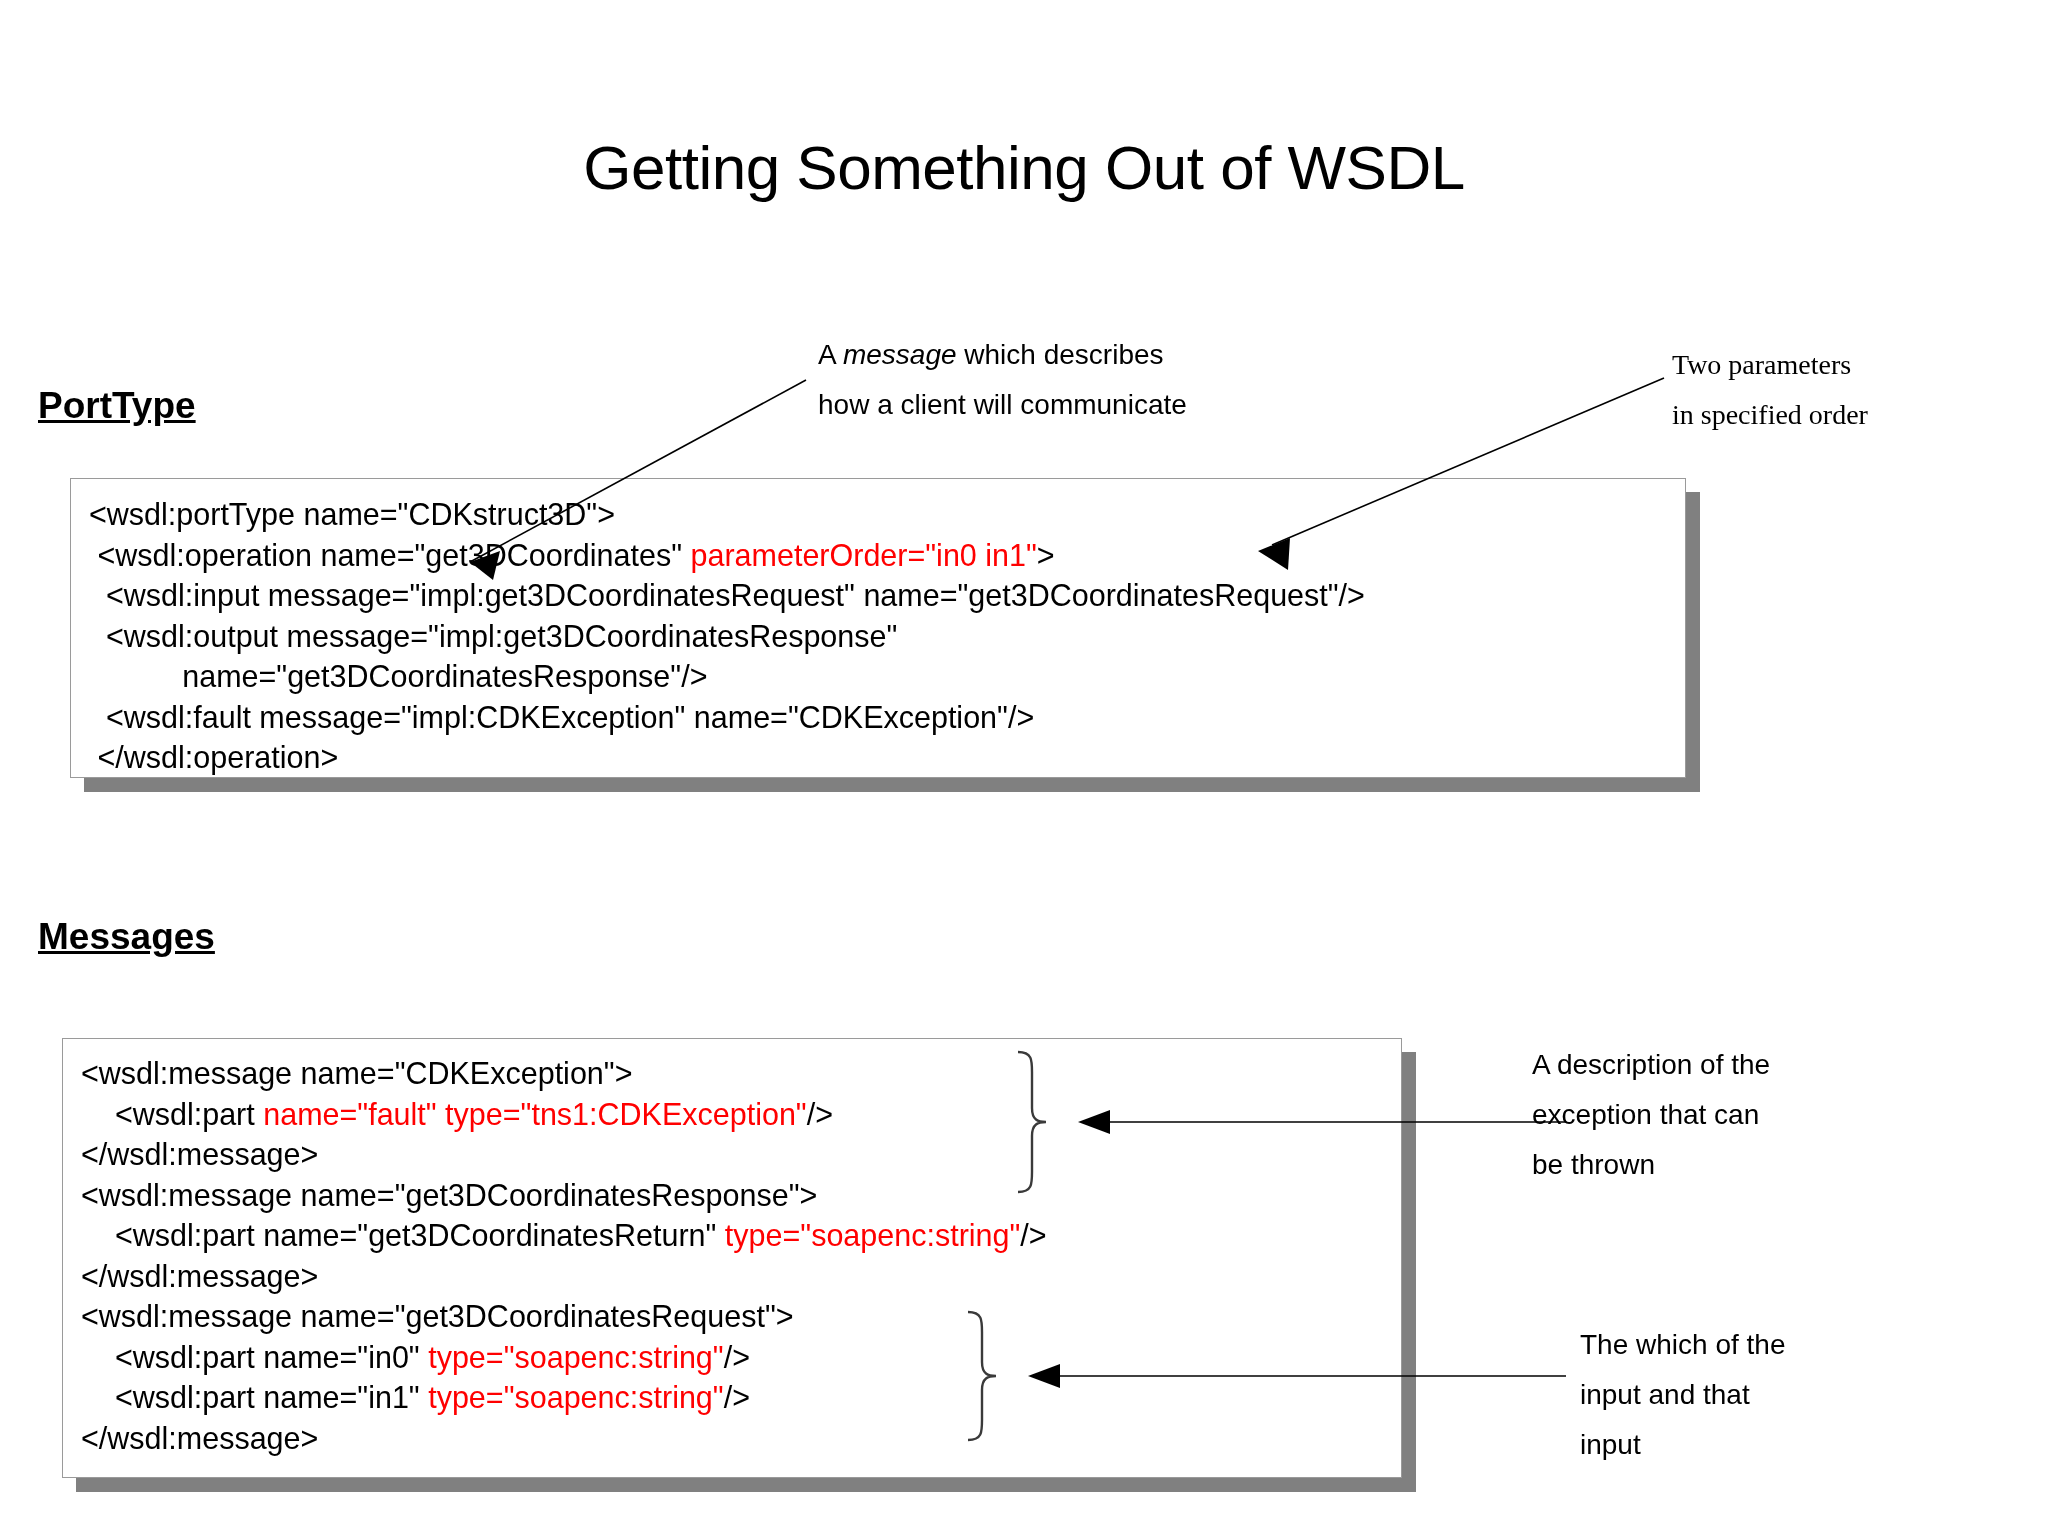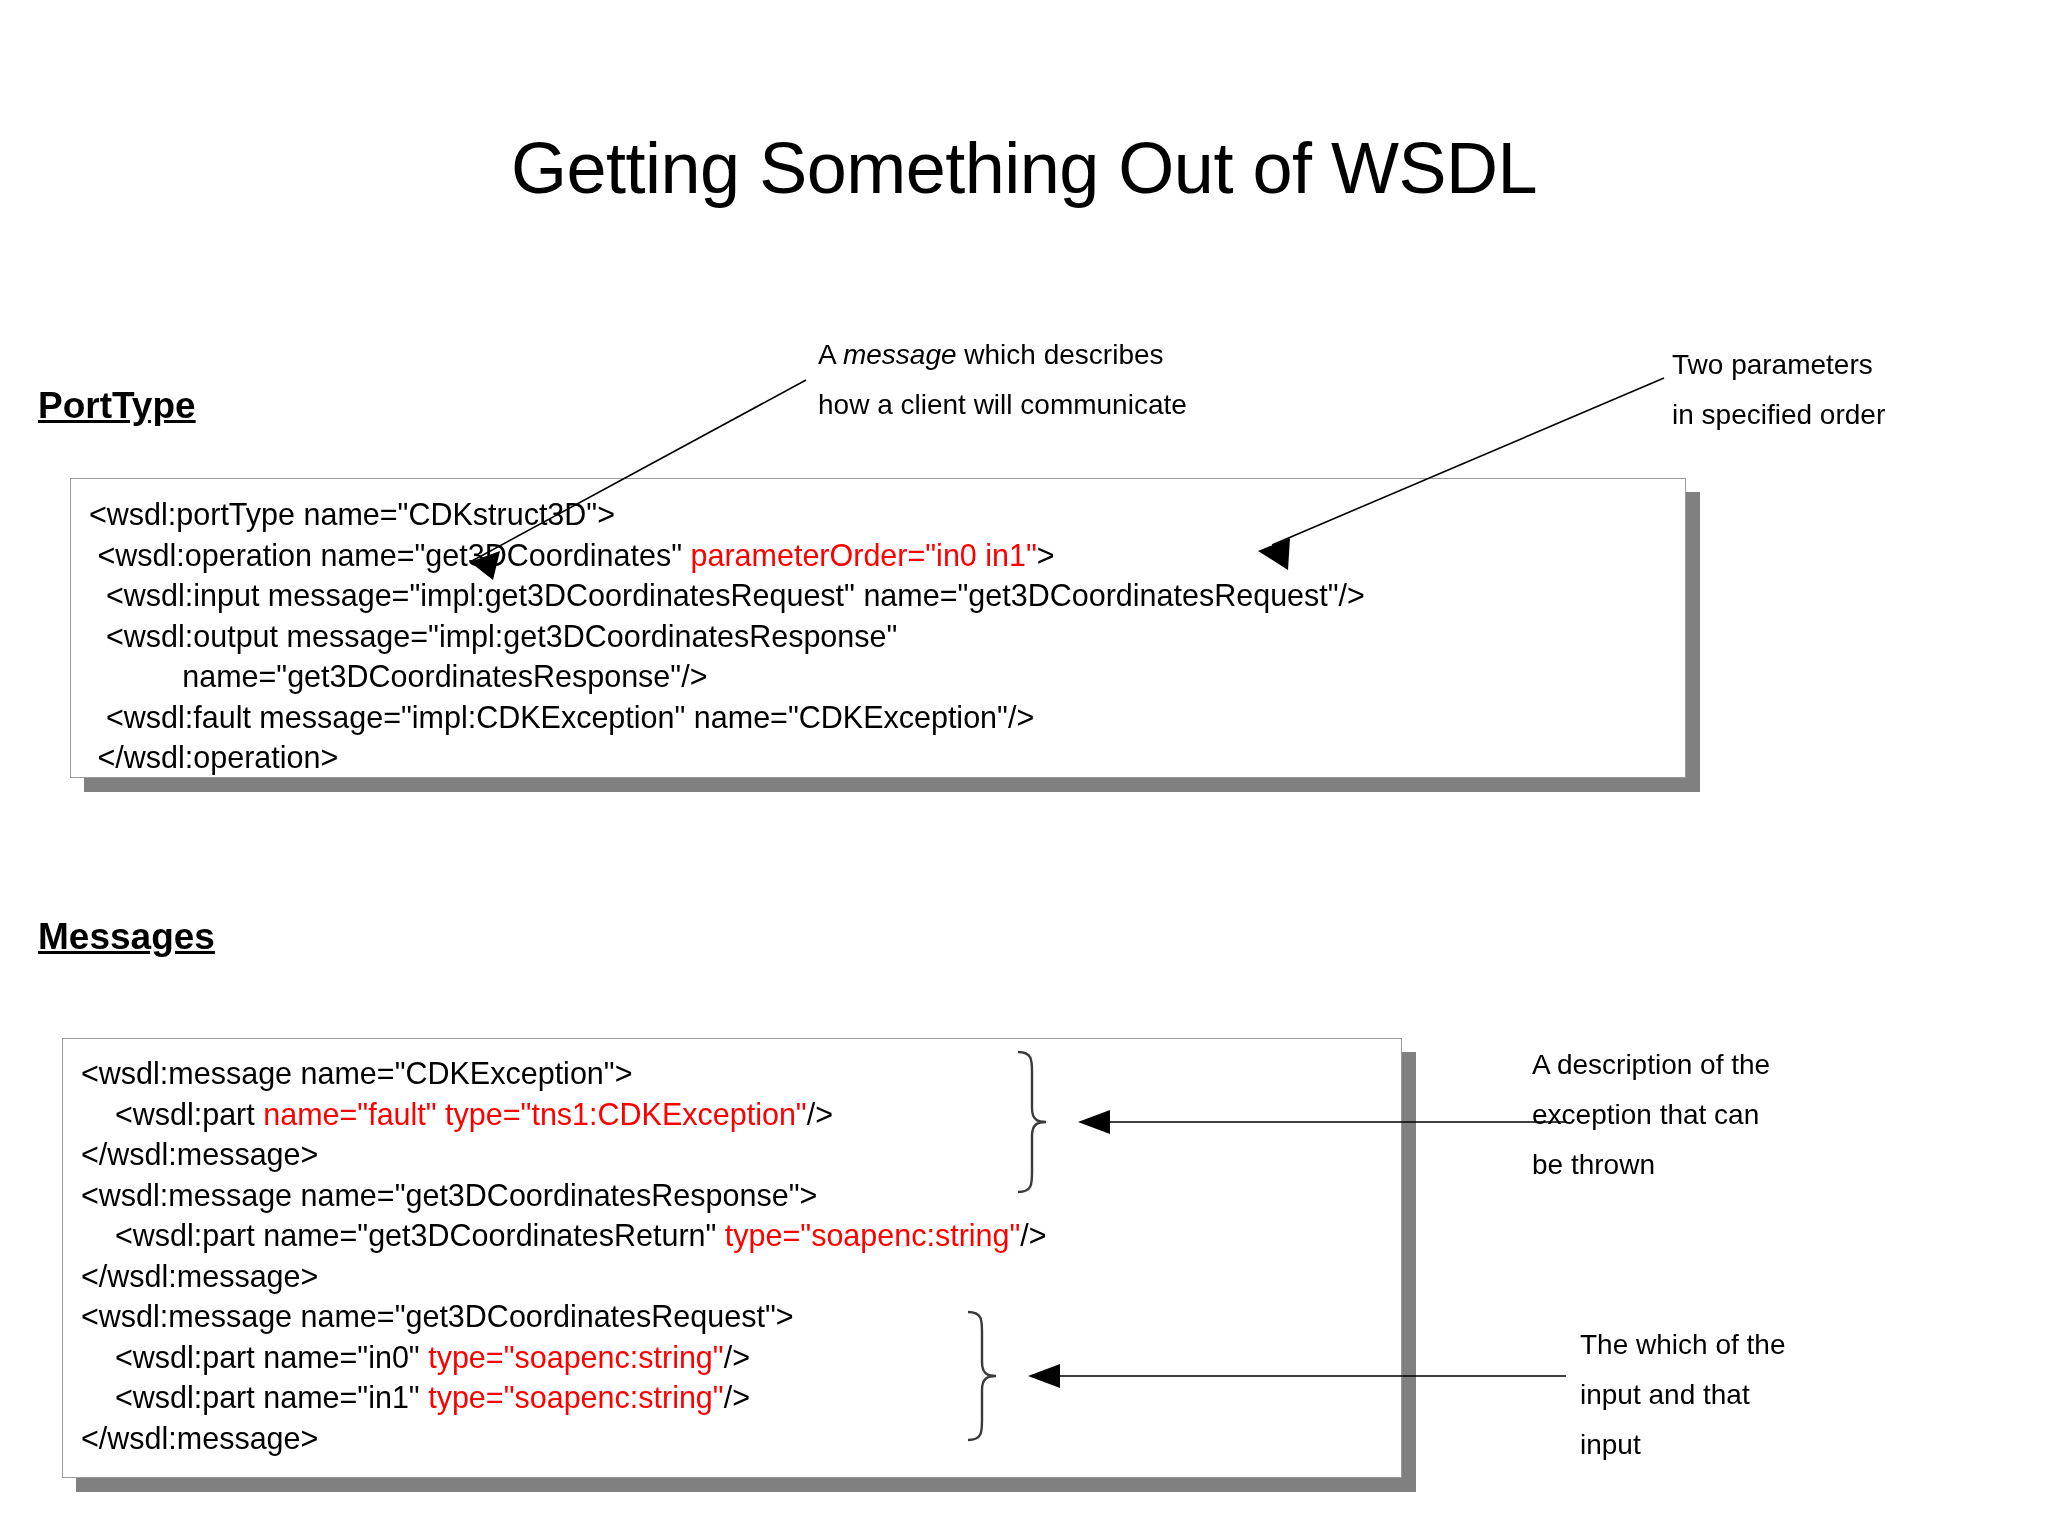--- a/index.html
+++ b/index.html
@@ -16,21 +16,21 @@
     color: #000000;
   }
 
   
   #slide-title {
     position: absolute;
     left: 0;
     top: 118px;
     width: 2048px;
     text-align: center;
-    font-size: 72px;
+    font-size: 62px;
     line-height: 100px;
     font-weight: 400;
     letter-spacing: -0.5px;
     white-space: nowrap;
   }
 
   
   .section-label {
     position: absolute;
     font-size: 37px;
@@ -83,21 +83,21 @@
   
   .annotation {
     position: absolute;
     font-size: 28px;
     line-height: 50px;
     white-space: pre;
   }
   .annotation em { font-style: italic; }
 
   #ann-message      { left: 818px;  top: 330px; }
-  #ann-two-params   { left: 1672px; top: 340px; }
+  #ann-two-params   { left: 1672px; top: 340px; font-family: Liberation Serif, serif; }
   #ann-exception    { left: 1532px; top: 1040px; }
   #ann-inputtype    { left: 1580px; top: 1320px; }
 
   
   #overlay {
     position: absolute;
     left: 0;
     top: 0;
     width: 2048px;
     height: 1535px;

